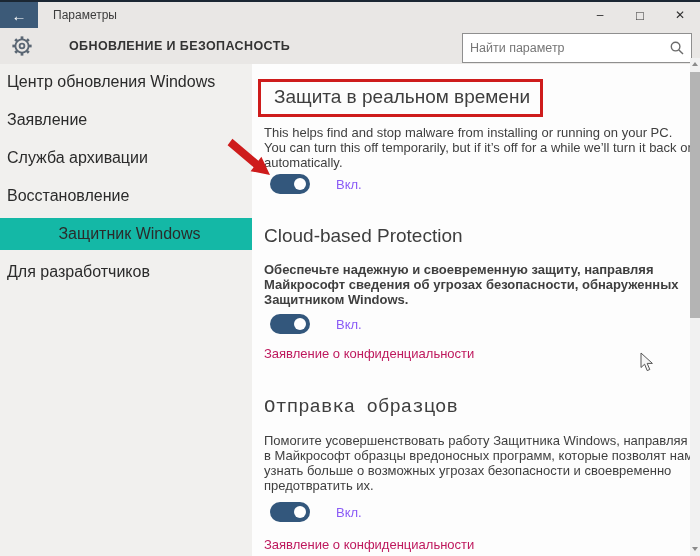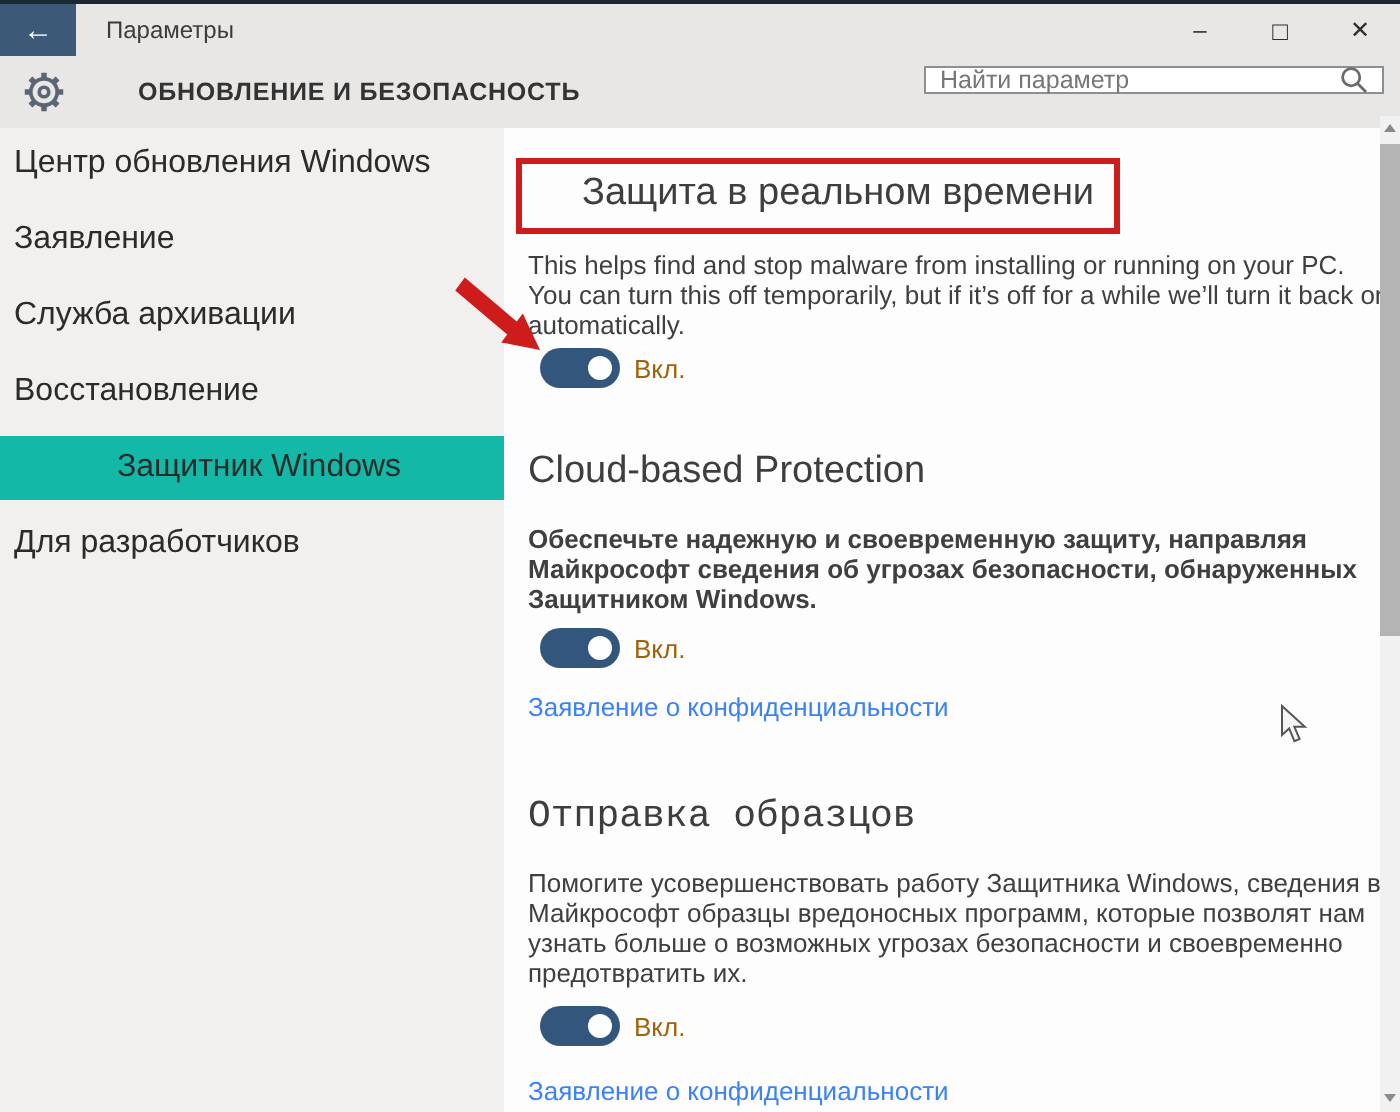--- a/index.html
+++ b/index.html
@@ -21,45 +21,45 @@
   .win-controls { position:absolute; right:0; top:0; height:26px; display:flex; }
   .win-btn { width:40px; height:26px; display:flex; align-items:center; justify-content:center;
              font-size:12px; color:#2f2f2f; }
   .win-btn.max { font-size:13px; }
 
   
   .header { height:36px; background:#e9e7e5; display:flex; align-items:center; position:relative;gap:26px; }
   .gear { margin-left:11px; width:22px; height:22px; }
   .header-title { margin-left:10px; font-size:12.5px; font-weight:bold; color:#333;
                   letter-spacing:0.4px; }
-  .search-box { position:absolute; right:8px; top:5px; width:230px; height:14px;
+  .search-box { position:absolute; right:8px; top:5px; width:230px; height:30px;
                 background:#fff; border:1px solid #8f8f8f; display:flex; align-items:center; }
   .search-box input { border:none; outline:none; flex:1; font-size:12.5px; color:#333;
                       padding:0 7px; background:transparent; font-family:inherit; }
   .search-box input::placeholder { color:#767676; opacity:1; }
   .mag { width:14px; height:14px; margin-right:7px; flex:0 0 auto; }
 
   
   .app-body { display:flex; height:494px; }
   .sidebar { width:252px; background:#f1f0ee; padding-top:2px; flex:0 0 auto; }
   .side-item { height:32px; line-height:32px; padding-left:7px; font-size:16px;
                color:#2b2b2b; margin-bottom:6px; white-space:nowrap; }
   .side-item.selected { background:#14b8a6;text-align:center; }
 
   .content { flex:1; background:#fdfdfd; padding:15px 0 0 12px; position:relative; }
   .section-title { font-size:19px; font-weight:normal; color:#3e3e3e; line-height:24px; }
-  .hl-box { display:inline-block; border:3px solid #ce1c1c; padding:3px 10px 5px 30px; margin-left:-6px; }
+  .hl-box { display:inline-block; border:3px solid #ce1c1c; padding:3px 10px 5px 13px; margin-left:-6px; }
   .desc { font-size:13px; line-height:15px; color:#3f3f3f; width:432px; }
   .toggle-row { display:flex; align-items:center; height:20px; }
   .toggle { width:40px; height:20px; border-radius:10px; background:#33577c;
             position:relative; margin-left:6px; flex:0 0 auto; }
   .toggle .knob { position:absolute; right:4px; top:4px; width:12px; height:12px;
                   border-radius:50%; background:#fff; }
-  .toggle-label { margin-left:7px; font-size:13px; color:#a16207; }
-  .privacy-link { font-size:13px; color:#3b82f6; text-decoration:none; display:inline-block; }
+  .toggle-label { margin-left:26px; font-size:13px; color:#8b5cf6; }
+  .privacy-link { font-size:13px; color:#be185d; text-decoration:none; display:inline-block; }
 
   .m-desc1 { margin-top:8px; }
   .m-tog1  { margin-top:4px; }
   .m-head2 { margin-top:30px; }
   .m-desc2 { margin-top:14px;font-weight:bold; }
   .m-tog2  { margin-top:7px; }
   .m-link2 { margin-top:12px; }
   .m-head3 { margin-top:33px;font-family:Liberation Mono, monospace; }
   .m-desc3 { margin-top:14px; }
   .m-tog3  { margin-top:9px; }
@@ -163,21 +163,21 @@
           <div class="toggle">
             <div class="knob"></div>
           </div>
           <span class="toggle-label">Вкл.</span>
         </div>
         <a class="privacy-link m-link2" href="#">Заявление о конфиденциальности</a>
       </div>
 
       <div>
         <div class="section-title m-head3">Отправка образцов</div>
-        <p class="desc m-desc3">Помогите усовершенствовать работу Защитника Windows, сведения в Майкрософт образцы вредоносных программ, которые позволят нам узнать больше о возможных угрозах безопасности и своевременно предотвратить их.</p>
+        <p class="desc m-desc3">Помогите усовершенствовать работу Защитника Windows, направляя в Майкрософт образцы вредоносных программ, которые позволят нам узнать больше о возможных угрозах безопасности и своевременно предотвратить их.</p>
         <div class="toggle-row m-tog3">
           <div class="toggle">
             <div class="knob"></div>
           </div>
           <span class="toggle-label">Вкл.</span>
         </div>
         <a class="privacy-link m-link3" href="#">Заявление о конфиденциальности</a>
       </div>
 
     </div>

